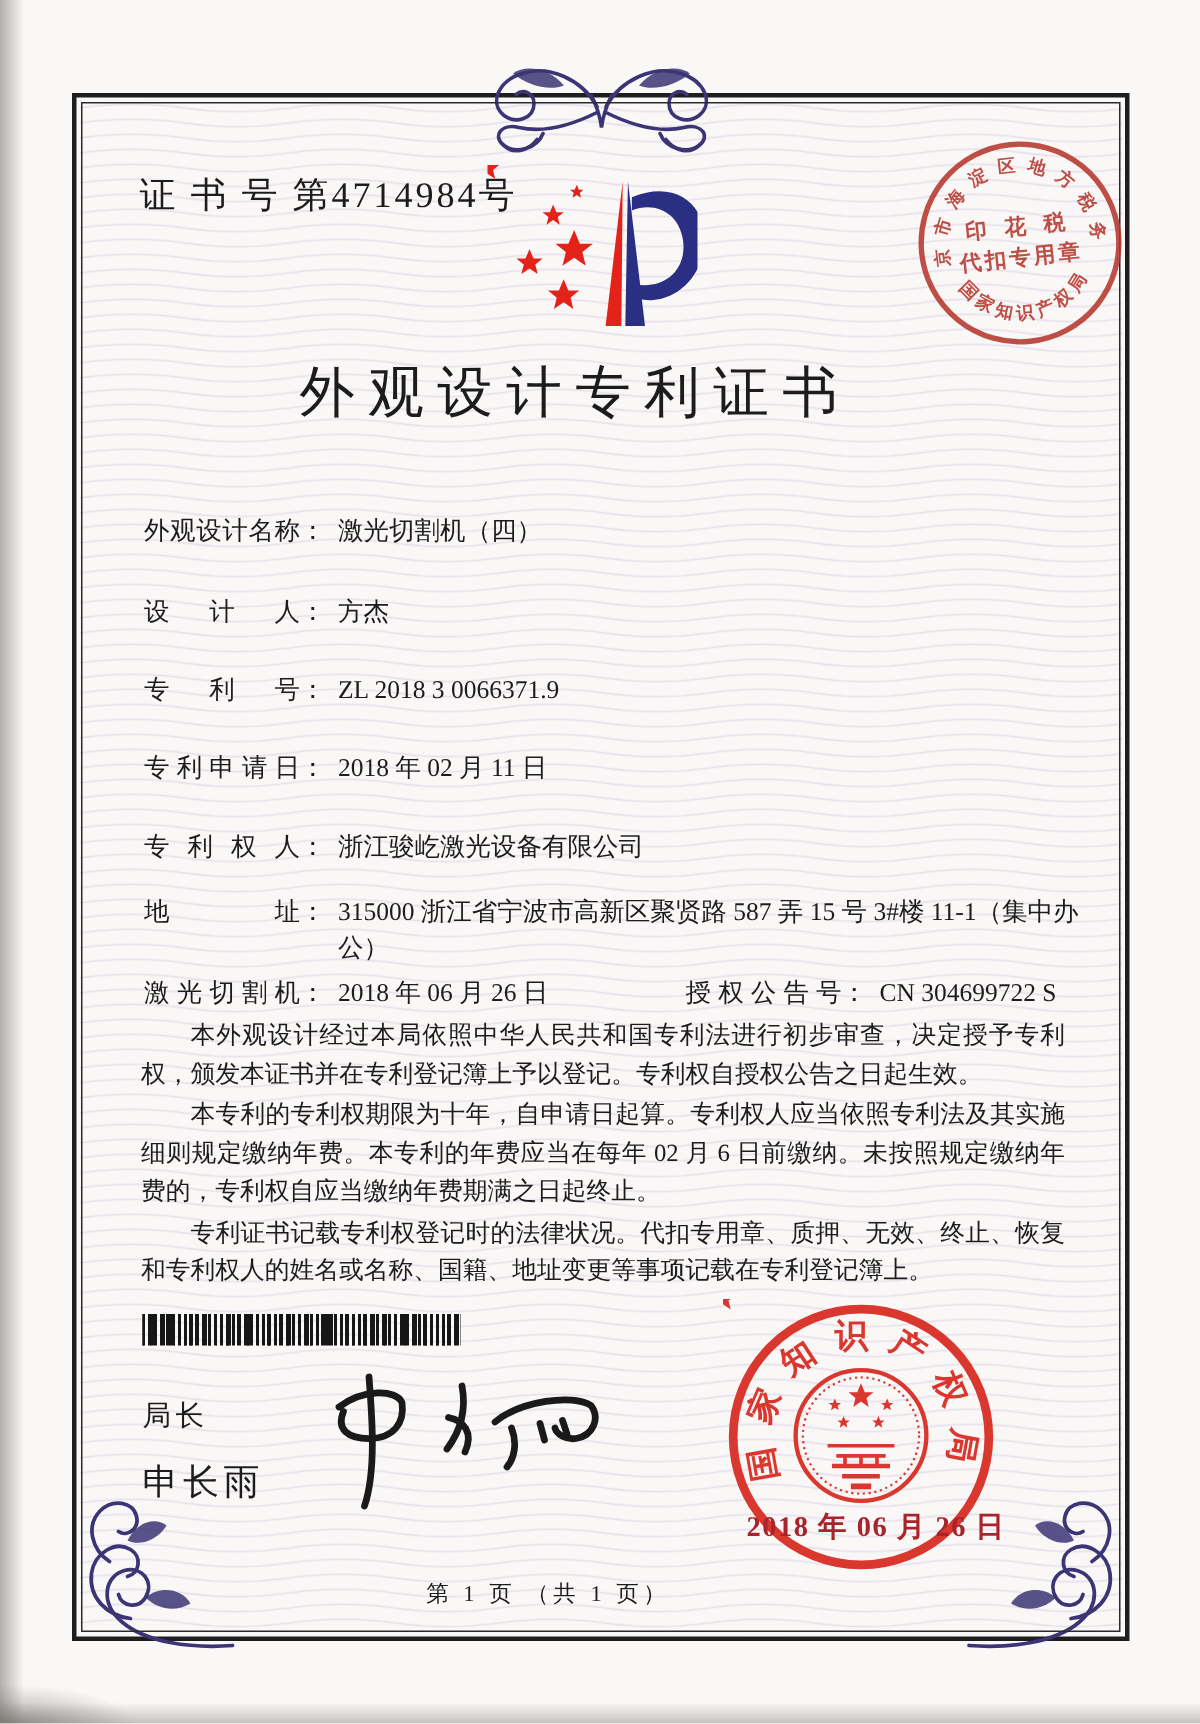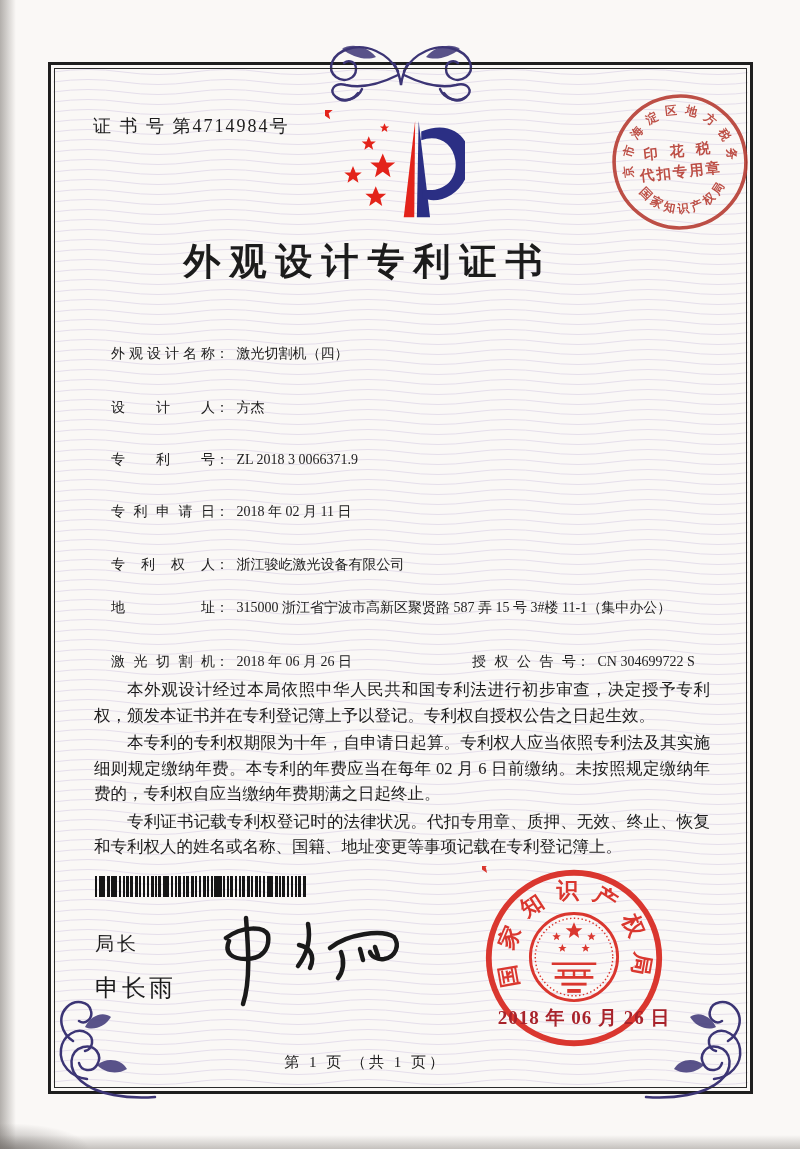--- a/index.html
+++ b/index.html
@@ -22,26 +22,26 @@
     border:3px solid #1e1e1e;box-sizing:border-box;}
   .frame::after{content:"";position:absolute;left:3px;top:3px;right:3px;bottom:3px;
     border:1px solid #2a2a2a;}
   .guilloche{position:absolute;left:2px;top:2px;opacity:.5;}
 
   .ornament{position:absolute;}
   .orn-top{left:50%;top:-34px;transform:translateX(-50%);}
   .orn-bl{left:-14px;bottom:-16px;}
   .orn-br{right:-14px;bottom:-16px;transform:scale(-1,1);}
 
-  .cert-no{position:absolute;left:93px;top:114px;font-size:18px;letter-spacing:2px;}
+  .cert-no{position:absolute;left:93px;top:114px;font-size:24px;letter-spacing:2px;}
   .logo{position:absolute;left:325px;top:110px;}
   .title{position:absolute;left:48px;top:237px;width:639px;text-align:center;
-    font-size:37px;font-weight:bold;letter-spacing:9px;}
-
-  .frow{position:absolute;left:111px;font-size:14px;line-height:24px;white-space:nowrap;}
+    font-size:37px;font-weight:normal;letter-spacing:9px;padding-left:16px;}
+
+  .frow{position:absolute;left:96px;font-size:17px;line-height:24px;white-space:nowrap;}
   .flabel{display:inline-block;width:104px;text-align:justify;text-align-last:justify;vertical-align:top;}
   .fcolon{display:inline-block;vertical-align:top;}
   .fvalue{display:inline-block;vertical-align:top;margin-left:4px;}
   .fvalue.wrap{white-space:normal;width:510px;}
   .grant-no-group{position:absolute;left:361px;top:0;}
 
   .paras{position:absolute;left:94px;top:677px;width:616px;
     font-size:16.5px;line-height:25.5px;text-align:justify;}
   .paras p{margin:0 0 2px 0;text-indent:2em;}
 

